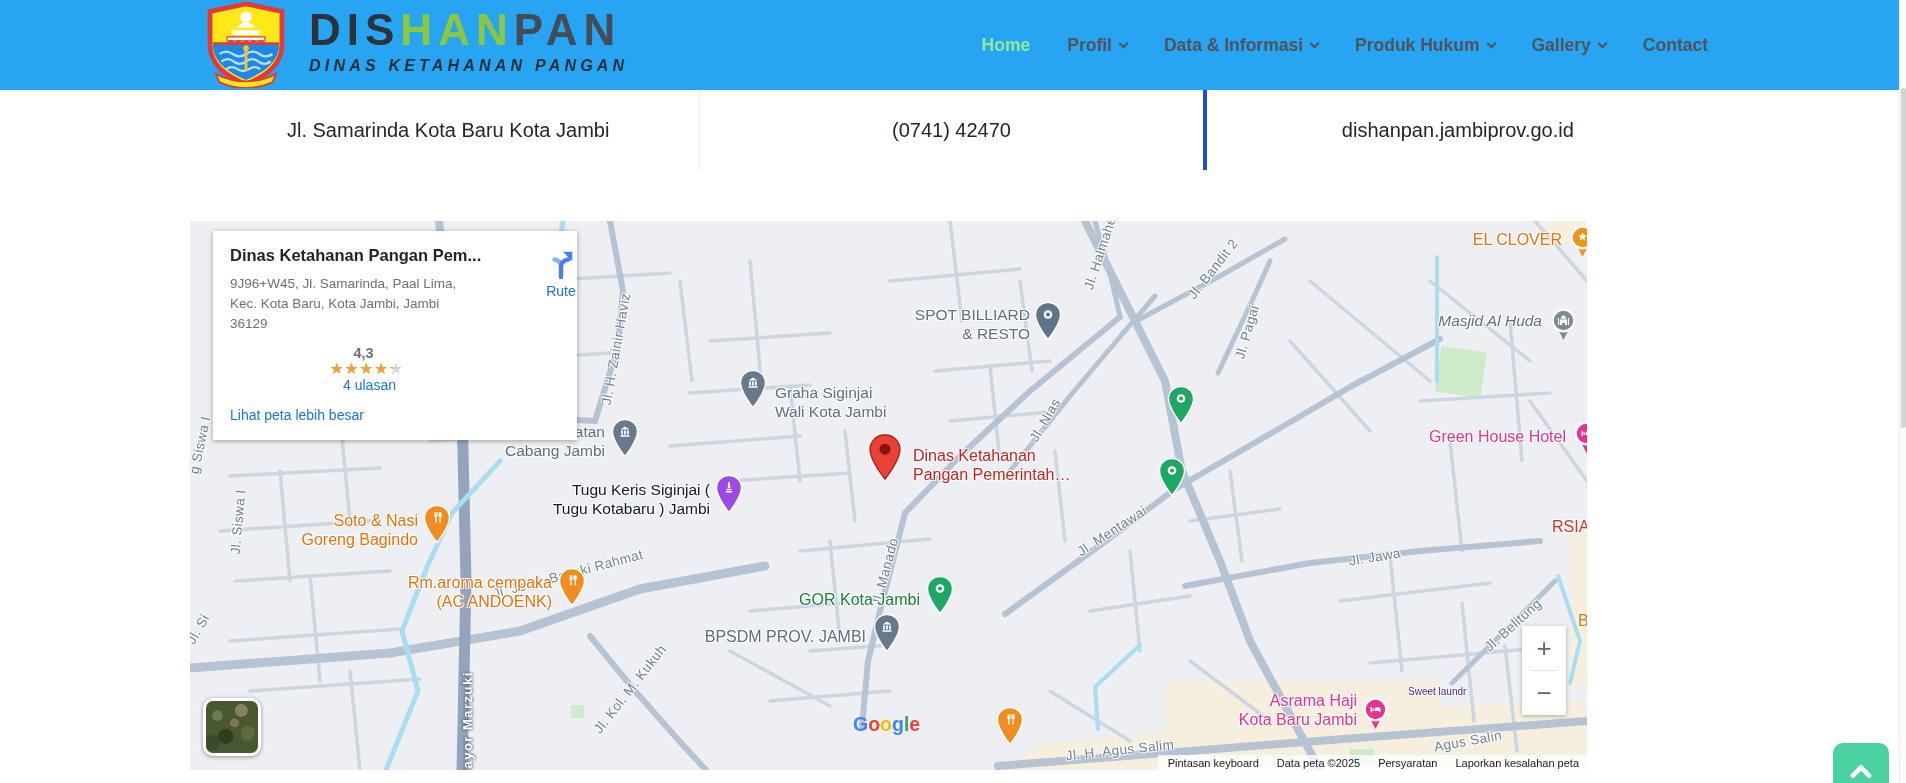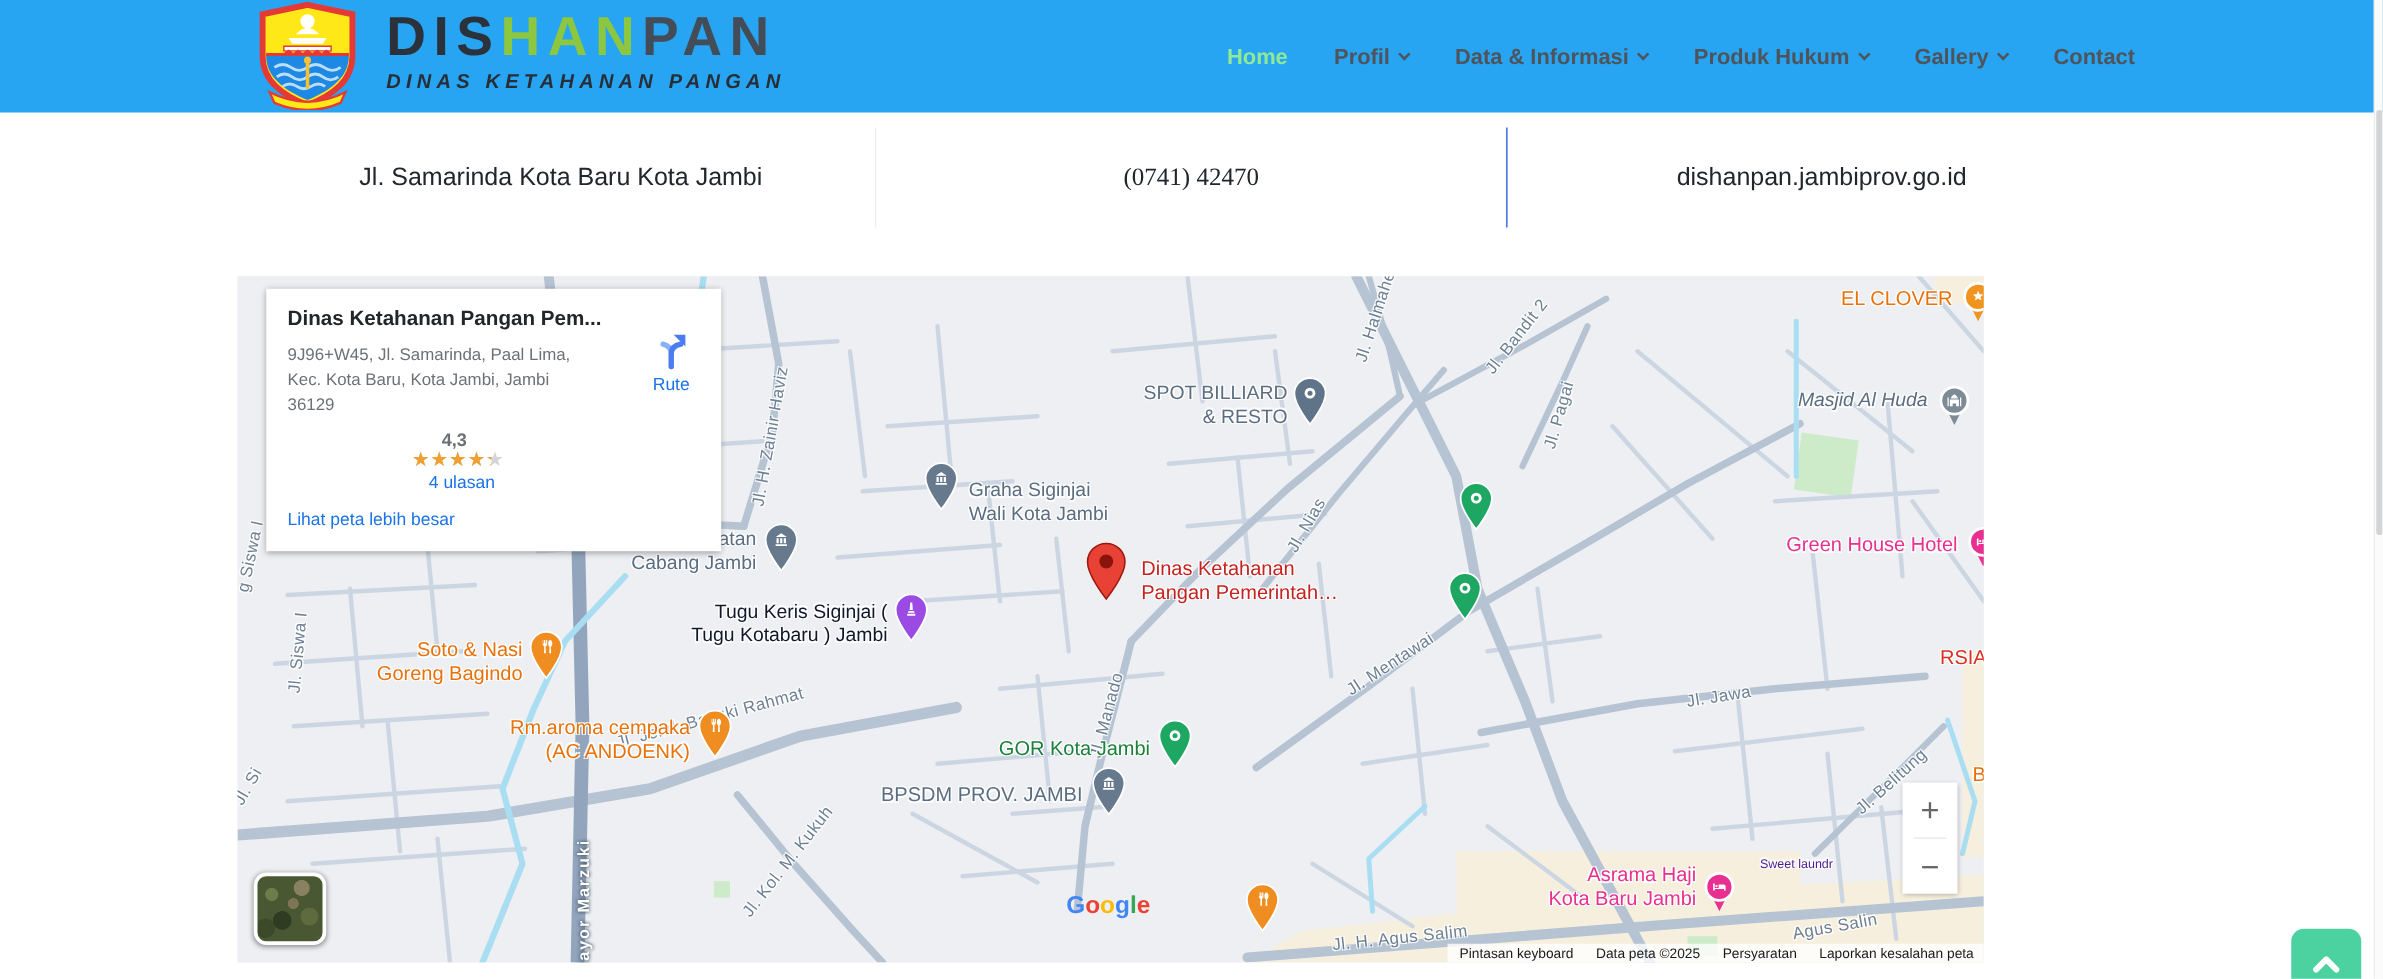--- a/index.html
+++ b/index.html
@@ -15,23 +15,23 @@
   .wordmark .han { color:#8dc63f; }
   .wordmark .pan { color:#434c57; }
   .logo-subtitle { font-size:16px; font-weight:bold; font-style:italic; letter-spacing:4.2px; color:#272e37; margin-top:5px; white-space:nowrap; }
   .nav { position:absolute; right:0; top:0; height:100%; display:flex; align-items:center; gap:37px; }
   .nav-item { font-size:17.5px; font-weight:bold; color:#4f545b; display:flex; align-items:center; gap:8px; cursor:pointer; white-space:nowrap; }
   .nav-item.active { color:#8fe997; }
   .chev { width:7px; height:7px; border-right:2px solid #4f545b; border-bottom:2px solid #4f545b; transform:rotate(45deg); margin-top:-4px; }
 
   
   .contact-bar { position:absolute; top:90px; left:0; width:100%; height:80px; background:#fff; }
-  .contact-inner { width:1512px; height:100%; margin:12px auto; display:flex; }
+  .contact-inner { width:1512px; height:100%; margin:0 auto; display:flex; }
   .ci { flex:1; display:flex; align-items:center; justify-content:center; font-size:20px; color:#21262c; }
-  .ci.mid { border-left:1px solid #ececec; border-right:1px solid #1d4ed8;font-family:Liberation Serif, serif; }
+  .ci.mid { border-left:1px solid #ececec; border-right:4px solid #1d4ed8; }
 
   
   .map { position:absolute; left:190px; top:221px; width:1397px; height:549px; overflow:hidden; background:#edeff2; cursor:grab; }
   .map-base { position:absolute; left:0; top:0; }
   #streets-layer, #pois-layer { position:absolute; left:0; top:0; width:100%; height:100%; }
   .street-label { position:absolute; font-size:13.5px; color:#6e8093; letter-spacing:.4px; white-space:nowrap;
     text-shadow:-1px -1px 0 rgba(255,255,255,.85), 1px -1px 0 rgba(255,255,255,.85), -1px 1px 0 rgba(255,255,255,.85), 1px 1px 0 rgba(255,255,255,.85); z-index:2; }
   .street-label.on-dark { color:#fff; font-weight:bold; font-size:13px; letter-spacing:1.5px;
     text-shadow:0 0 3px rgba(70,86,108,.95), 0 0 3px rgba(70,86,108,.95); }
   .poi-marker { position:absolute; z-index:3; cursor:pointer; }
@@ -46,21 +46,21 @@
   .ic-addr { font-size:13.5px; color:#6b7176; line-height:1.47; width:230px; }
   .ic-rating { display:flex; align-items:center; margin-top:11px;flex-direction:column; }
   .rv { color:#6b7176; font-weight:bold; font-size:14.5px; }
   .stars { position:relative; font-size:16px; letter-spacing:.5px; line-height:1; margin-left:6px; }
   .stars-bg { color:#d3d5d8; }
   .stars-fill-wrap { position:absolute; left:0; top:0; overflow:hidden; white-space:nowrap; }
   .stars-fill { color:#efa033; }
   .link { color:#1a73e8; font-size:14px; cursor:pointer; text-decoration:none; }
   .reviews { margin-left:12px; }
   .lihat { display:inline-block; margin-top:14px; }
-  .ic-side { width:80px; padding-top:34px; text-align:center; }
+  .ic-side { width:80px; padding-top:18px; text-align:right; }
   .rute { display:inline-flex; flex-direction:column; align-items:center; gap:2px; cursor:pointer; text-decoration:none; }
   .rute span { color:#1a73e8; font-size:14px; }
 
   
   .zoom-ctl { position:absolute; right:21px; top:405px; width:44px; background:#fff; box-shadow:0 1px 4px rgba(0,0,0,.3);
     display:flex; flex-direction:column; align-items:center; z-index:4; }
   .zoom-ctl button { width:44px; height:44px; background:none; border:none; font-size:26px; color:#666; cursor:pointer; font-family:inherit; padding:0; }
   .zdiv { width:26px; height:1px; background:#e6e6e6; }
   .sat-thumb { position:absolute; left:13px; top:477px; width:58px; height:58px; border-radius:10px; border:3px solid #fff;
     box-shadow:0 1px 4px rgba(0,0,0,.4); z-index:4; cursor:pointer; background-color:#4a5733;

